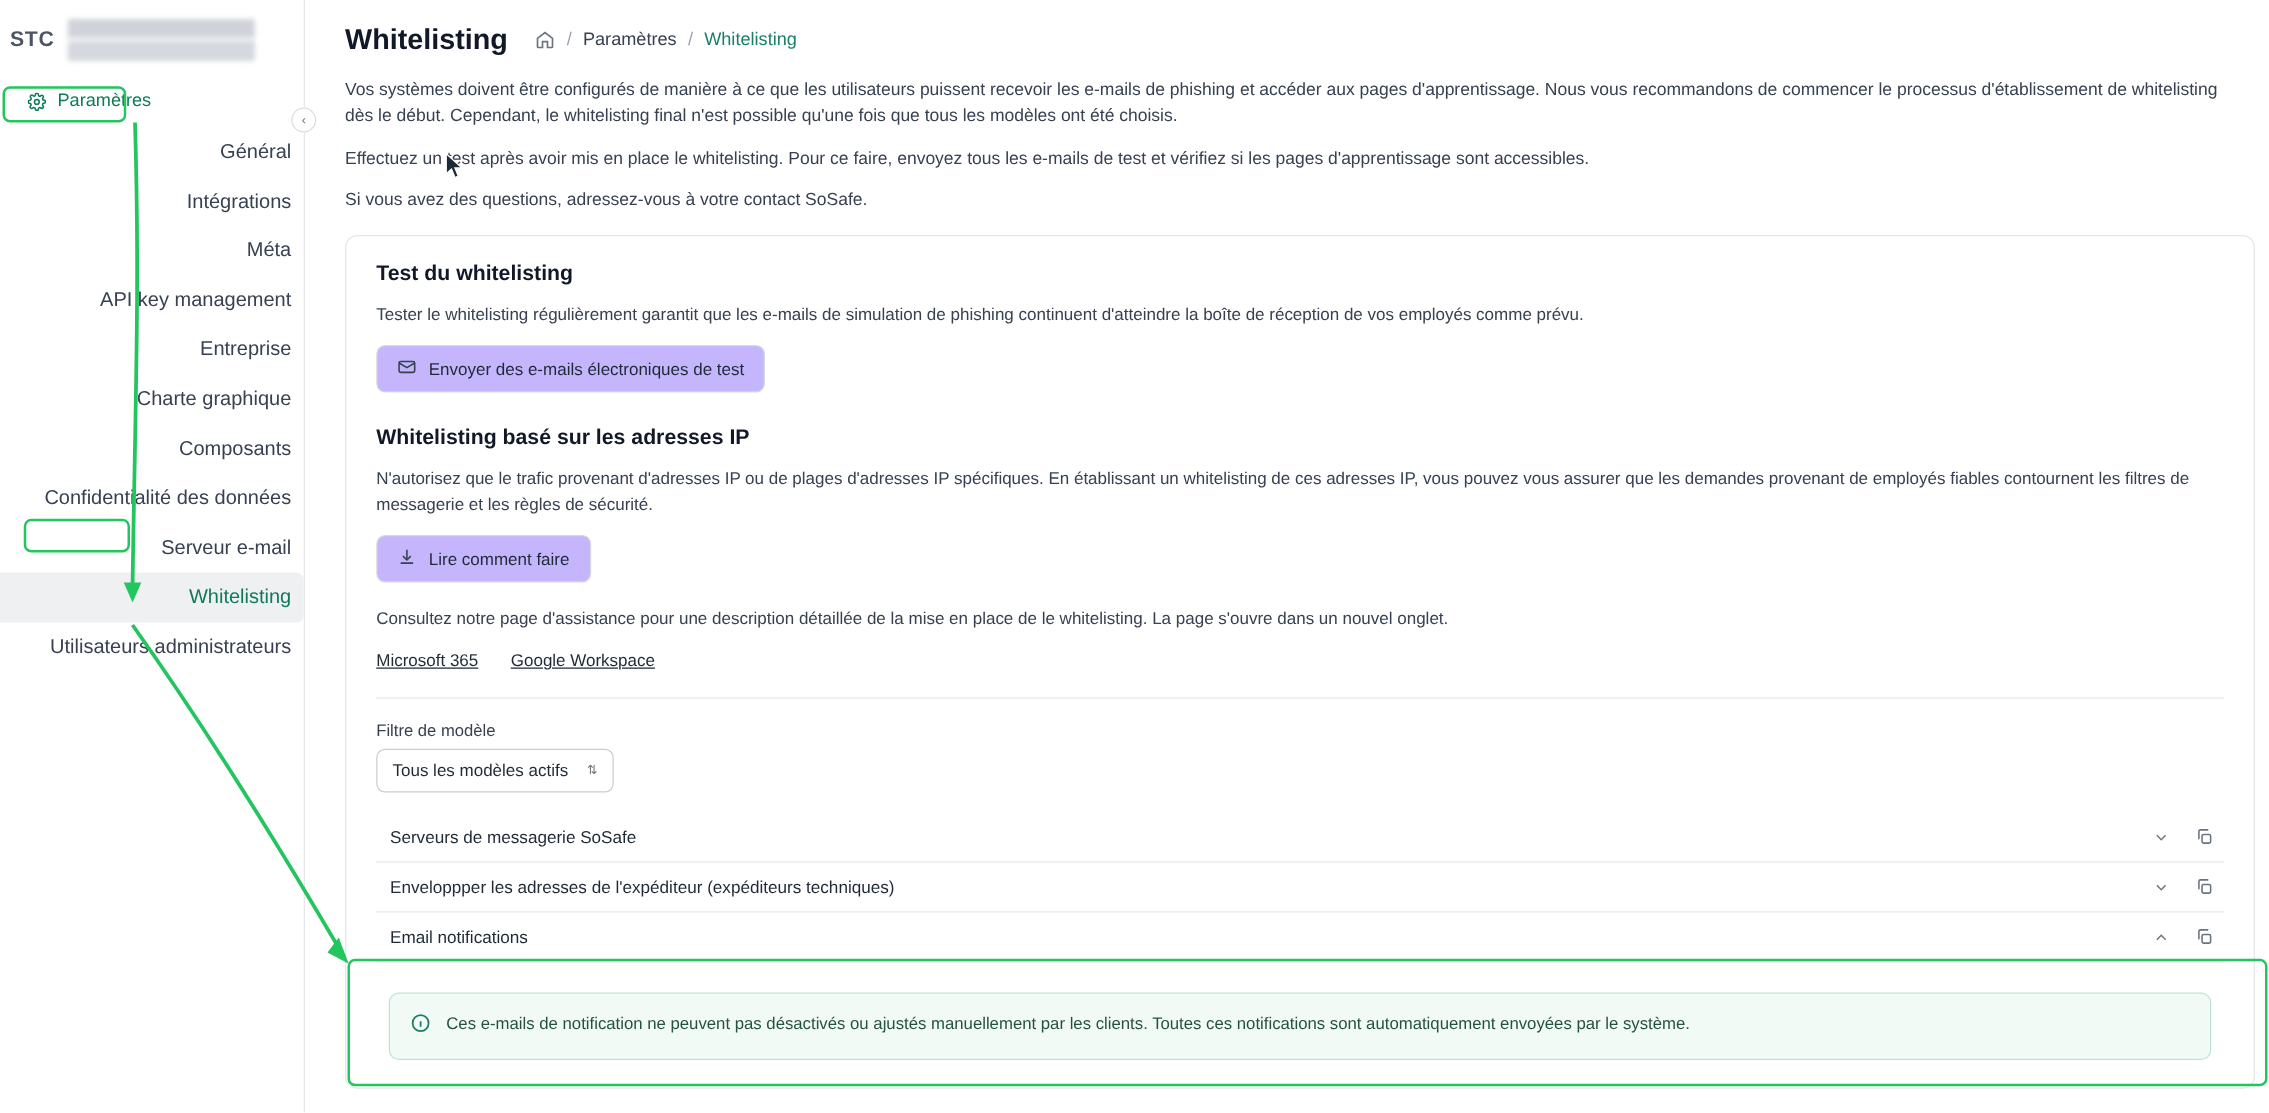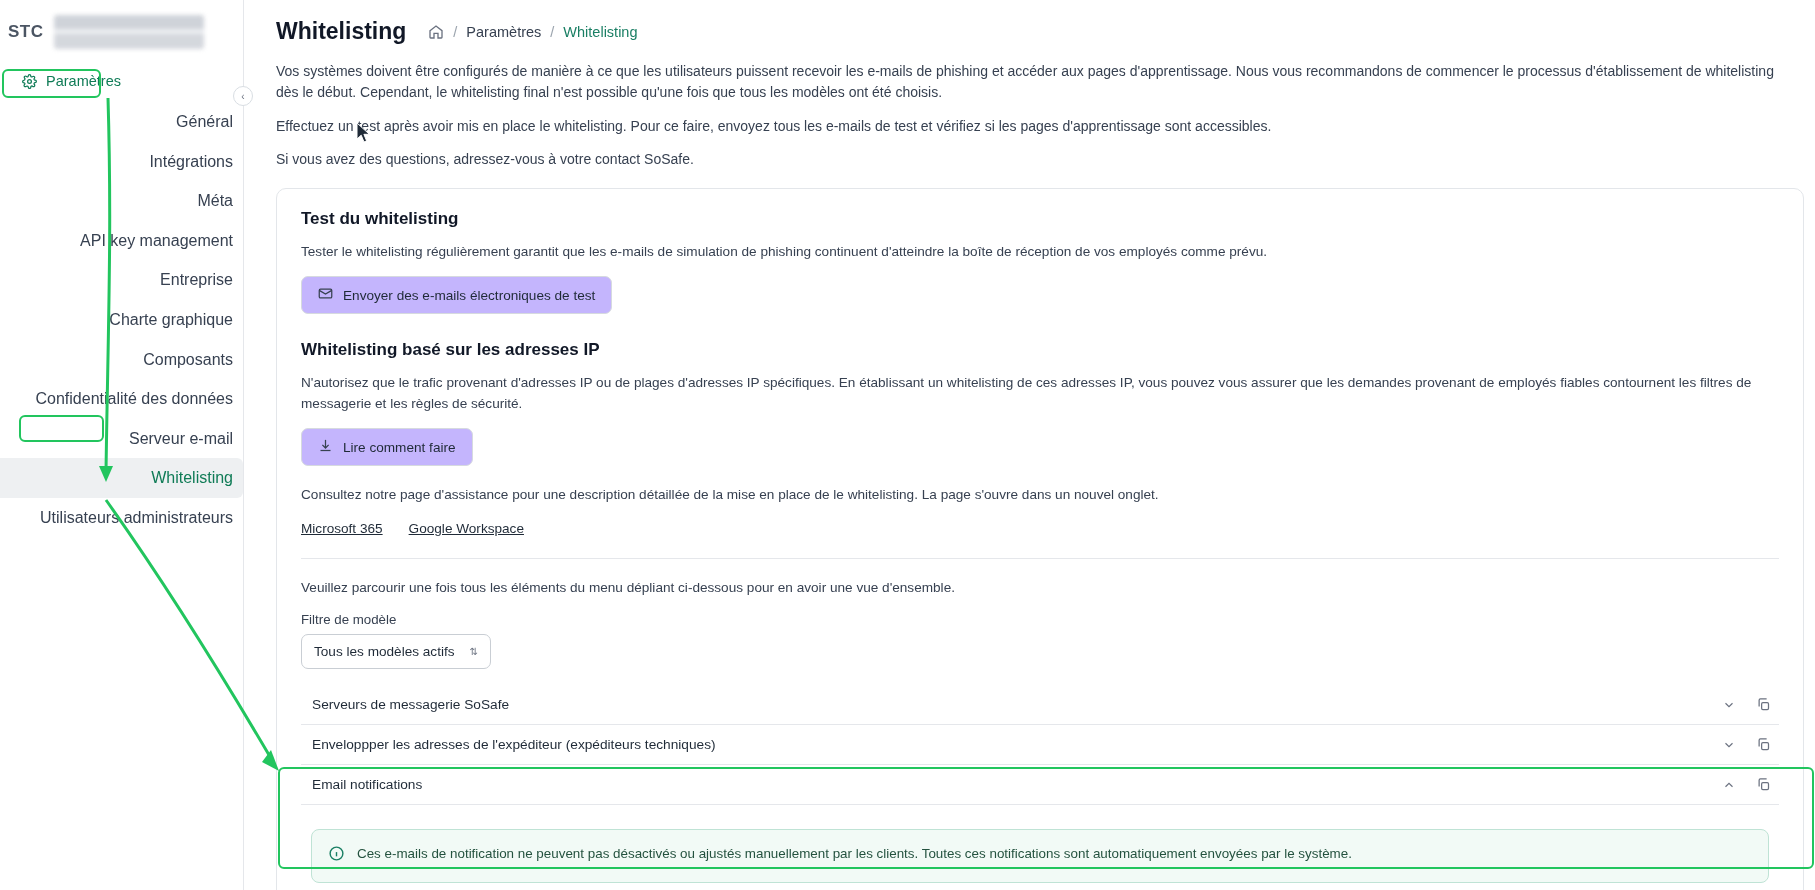--- a/index.html
+++ b/index.html
@@ -385,21 +385,20 @@
 
       <p class="body" style="margin-top:18px;">Consultez notre page d'assistance pour une description détaillée de la mise en place de le whitelisting. La page s'ouvre dans un nouvel onglet.</p>
 
       <div class="links-row">
         <span class="link">Microsoft 365</span>
         <span class="link">Google Workspace</span>
       </div>
 
       <div class="divider"></div>
 
-      <p class="body" style="margin-bottom:4px;">Veuillez parcourir une fois tous les éléments du menu dépliant ci-dessous pour en avoir une vue d'ensemble.</p>
 
       <div class="field-label">Filtre de modèle</div>
       <div class="select-box">
         <span>Tous les modèles actifs</span>
         <span class="chev">⇅</span>
       </div>
 
       <div class="accordion">
 
         <div class="acc-row">

